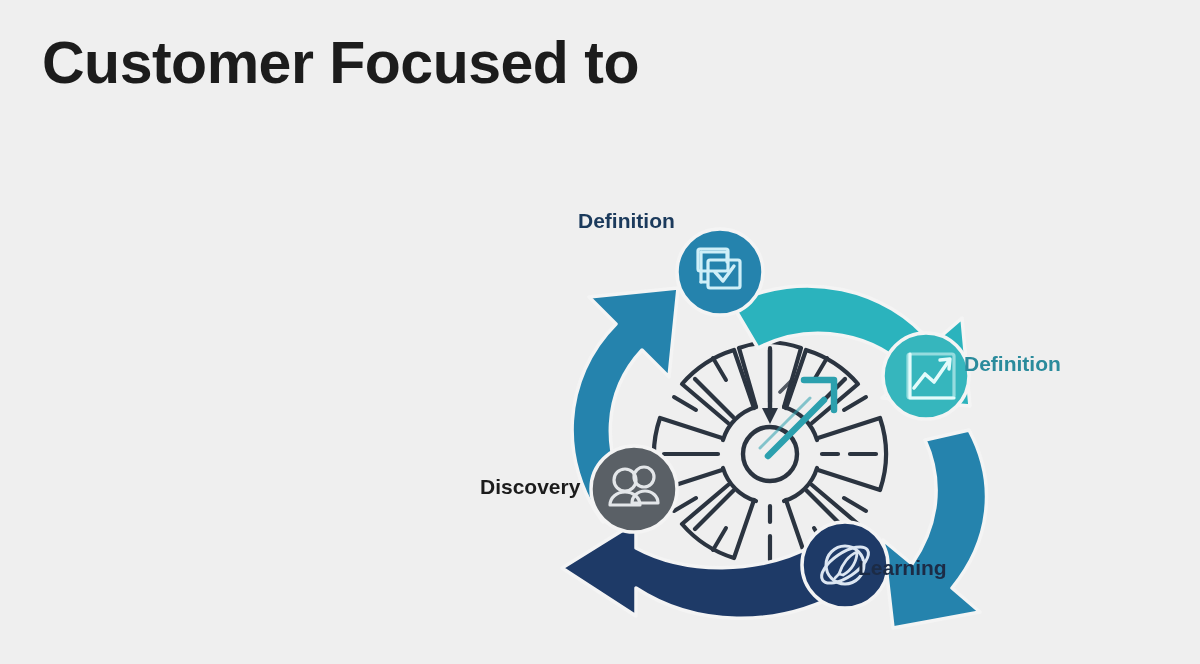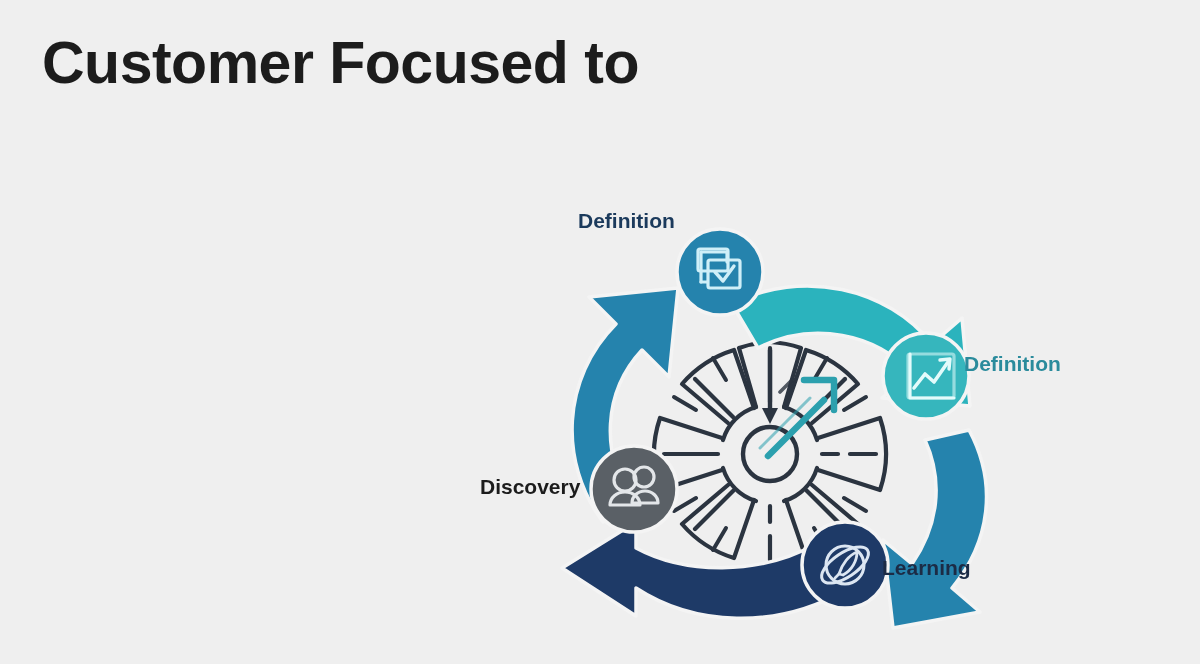--- a/index.html
+++ b/index.html
@@ -71,21 +71,21 @@
     left: 494px;
     top: 160px;
     color: #2a8b9c;
   }
   .label-definition {
     left: 10px;
     top: 283px;
     color: #1c1c1c;
   }
   .label-learning {
-    left: 412px;
+    left: 388px;
     top: 364px;
     color: #1c2b45;
   }
 </style>
 </head>
 <body>
 
 <div class="slide">
 
   <div class="title-block">

